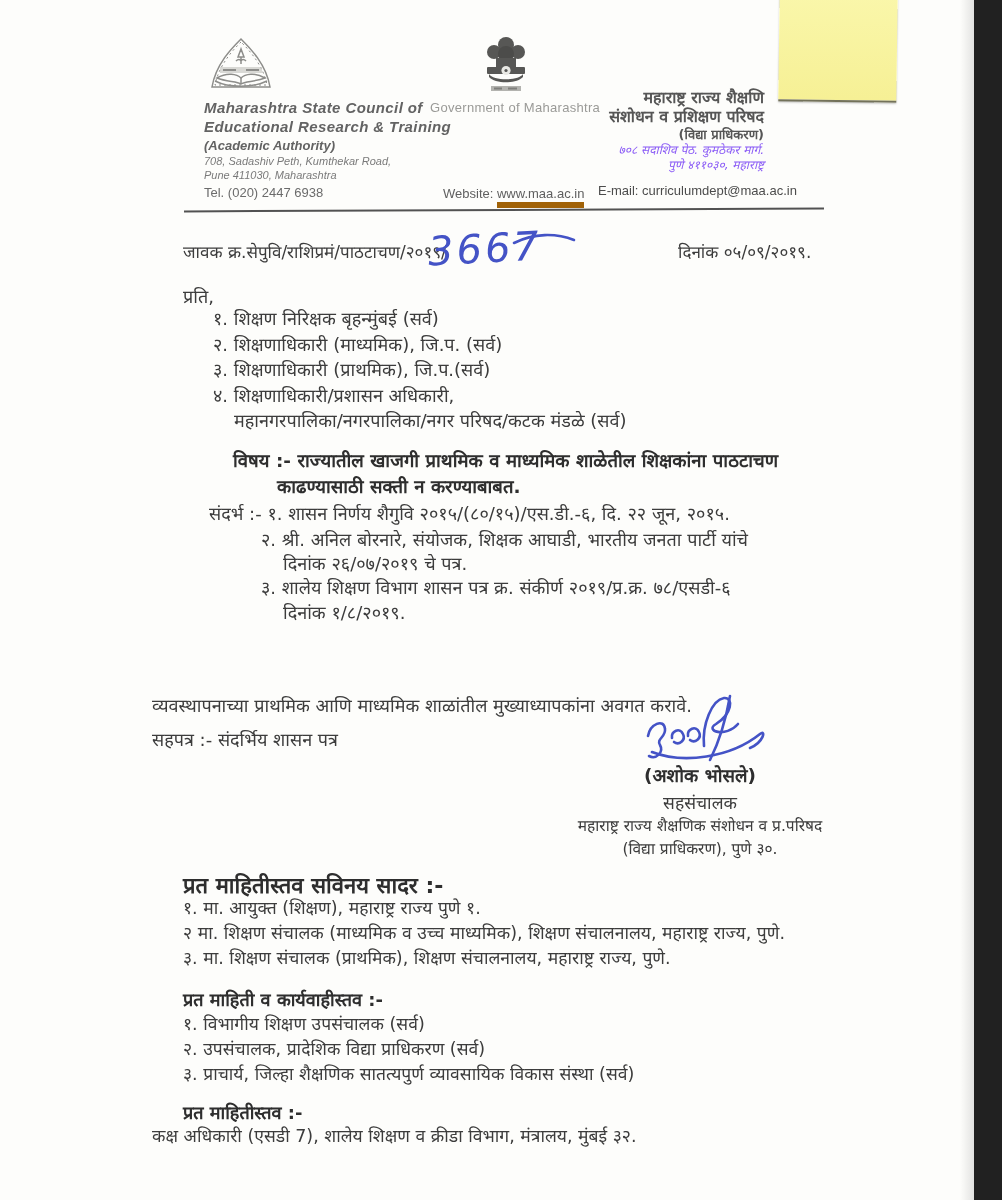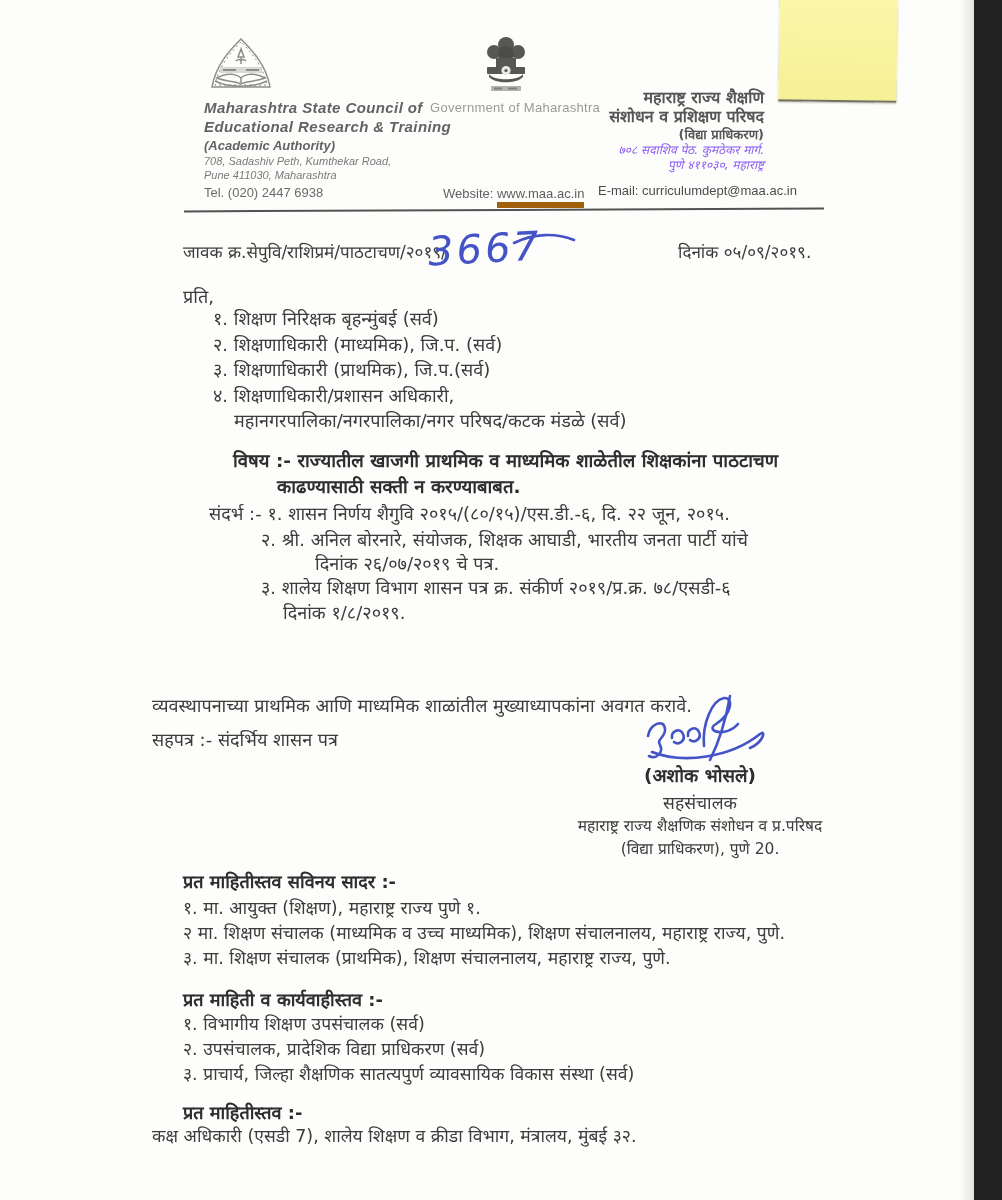--- a/index.html
+++ b/index.html
@@ -120,41 +120,41 @@
     <div>३. शिक्षणाधिकारी (प्राथमिक), जि.प.(सर्व)</div>
     <div>४. शिक्षणाधिकारी/प्रशासन अधिकारी,</div>
     <div class="indent">महानगरपालिका/नगरपालिका/नगर परिषद/कटक मंडळे (सर्व)</div>
   </div>
 
   <div class="abs mrb" style="left:233px;top:447px;">विषय :- राज्यातील खाजगी प्राथमिक व माध्यमिक शाळेतील शिक्षकांना पाठटाचण</div>
   <div class="abs mrb" style="left:277px;top:473px;">काढण्यासाठी सक्ती न करण्याबाबत.</div>
 
   <div class="abs mr" style="left:209px;top:501px;">संदर्भ :- १. शासन निर्णय शैगुवि २०१५/(८०/१५)/एस.डी.-६, दि. २२ जून, २०१५.</div>
   <div class="abs mr" style="left:261px;top:527px;">२. श्री. अनिल बोरनारे, संयोजक, शिक्षक आघाडी, भारतीय जनता पार्टी यांचे</div>
-  <div class="abs mr" style="left:283px;top:551px;margin-left:32px;">दिनांक २६/०७/२०१९ चे पत्र.</div>
+  <div class="abs mr" style="left:283px;top:551px;">दिनांक २६/०७/२०१९ चे पत्र.</div>
   <div class="abs mr" style="left:261px;top:575px;">३. शालेय शिक्षण विभाग शासन पत्र क्र. संकीर्ण २०१९/प्र.क्र. ७८/एसडी-६</div>
   <div class="abs mr" style="left:283px;top:600px;">दिनांक १/८/२०१९.</div>
 
   <div class="abs mr" style="left:152px;top:693px;">व्यवस्थापनाच्या प्राथमिक आणि माध्यमिक शाळांतील मुख्याध्यापकांना अवगत करावे.</div>
   <div class="abs mr" style="left:152px;top:727px;">सहपत्र :- संदर्भिय शासन पत्र</div>
 
   <svg class="abs" style="left:638px;top:694px;" width="135" height="78" viewBox="0 0 135 78">
     <path class="hand" d="M10,42 c2,-12 16,-18 17,-7 c1,8 -9,10 -5,16 c4,7 -4,15 -11,11"></path>
     <path class="hand" d="M34,44 c-1,-7 8,-11 11,-4 c3,6 -4,12 -9,8"></path>
     <path class="hand" d="M50,42 c-1,-7 8,-11 11,-4 c3,6 -4,12 -9,8"></path>
     <path class="hand" d="M66,52 C64,30 74,6 86,4 C96,3 94,20 78,30 C66,37 88,44 100,30"></path>
     <path class="hand" d="M92,2 C88,25 80,50 72,66"></path>
     <path class="hand" d="M14,58 C45,70 92,64 122,40 C128,35 126,48 112,54"></path>
   </svg>
   <div class="abs mrb" style="left:622px;top:762px;width:156px;text-align:center;">(अशोक भोसले)</div>
   <div class="abs mr" style="left:622px;top:790px;width:156px;text-align:center;font-size:17.5px;">सहसंचालक</div>
   <div class="abs mr" style="left:560px;top:814px;width:280px;text-align:center;font-size:15.5px;">महाराष्ट्र राज्य शैक्षणिक संशोधन व प्र.परिषद</div>
-  <div class="abs mr" style="left:560px;top:837px;width:280px;text-align:center;font-size:15.5px;">(विद्या प्राधिकरण), पुणे 20.</div>
+  <div class="abs mr" style="left:560px;top:837px;width:280px;text-align:center;font-size:15.5px;">(विद्या प्राधिकरण), पुणे ३०.</div>
 
-  <div class="abs mrb" style="left:183px;top:869px;font-size:18px;">प्रत माहितीस्तव सविनय सादर :-</div>
+  <div class="abs mrb" style="left:183px;top:869px;font-size:22px;">प्रत माहितीस्तव सविनय सादर :-</div>
   <div class="abs copies-items" style="left:183px;top:896px;">
     <div>१. मा. आयुक्त (शिक्षण), महाराष्ट्र राज्य पुणे १.</div>
     <div>२ मा. शिक्षण संचालक (माध्यमिक व उच्च माध्यमिक), शिक्षण संचालनालय, महाराष्ट्र राज्य, पुणे.</div>
     <div>३. मा. शिक्षण संचालक (प्राथमिक), शिक्षण संचालनालय, महाराष्ट्र राज्य, पुणे.</div>
   </div>
 
   <div class="abs mrb" style="left:183px;top:987px;font-size:18px;">प्रत माहिती व कार्यवाहीस्तव :-</div>
   <div class="abs copies-items" style="left:183px;top:1012px;">
     <div>१. विभागीय शिक्षण उपसंचालक (सर्व)</div>
     <div>२. उपसंचालक, प्रादेशिक विद्या प्राधिकरण (सर्व)</div>

